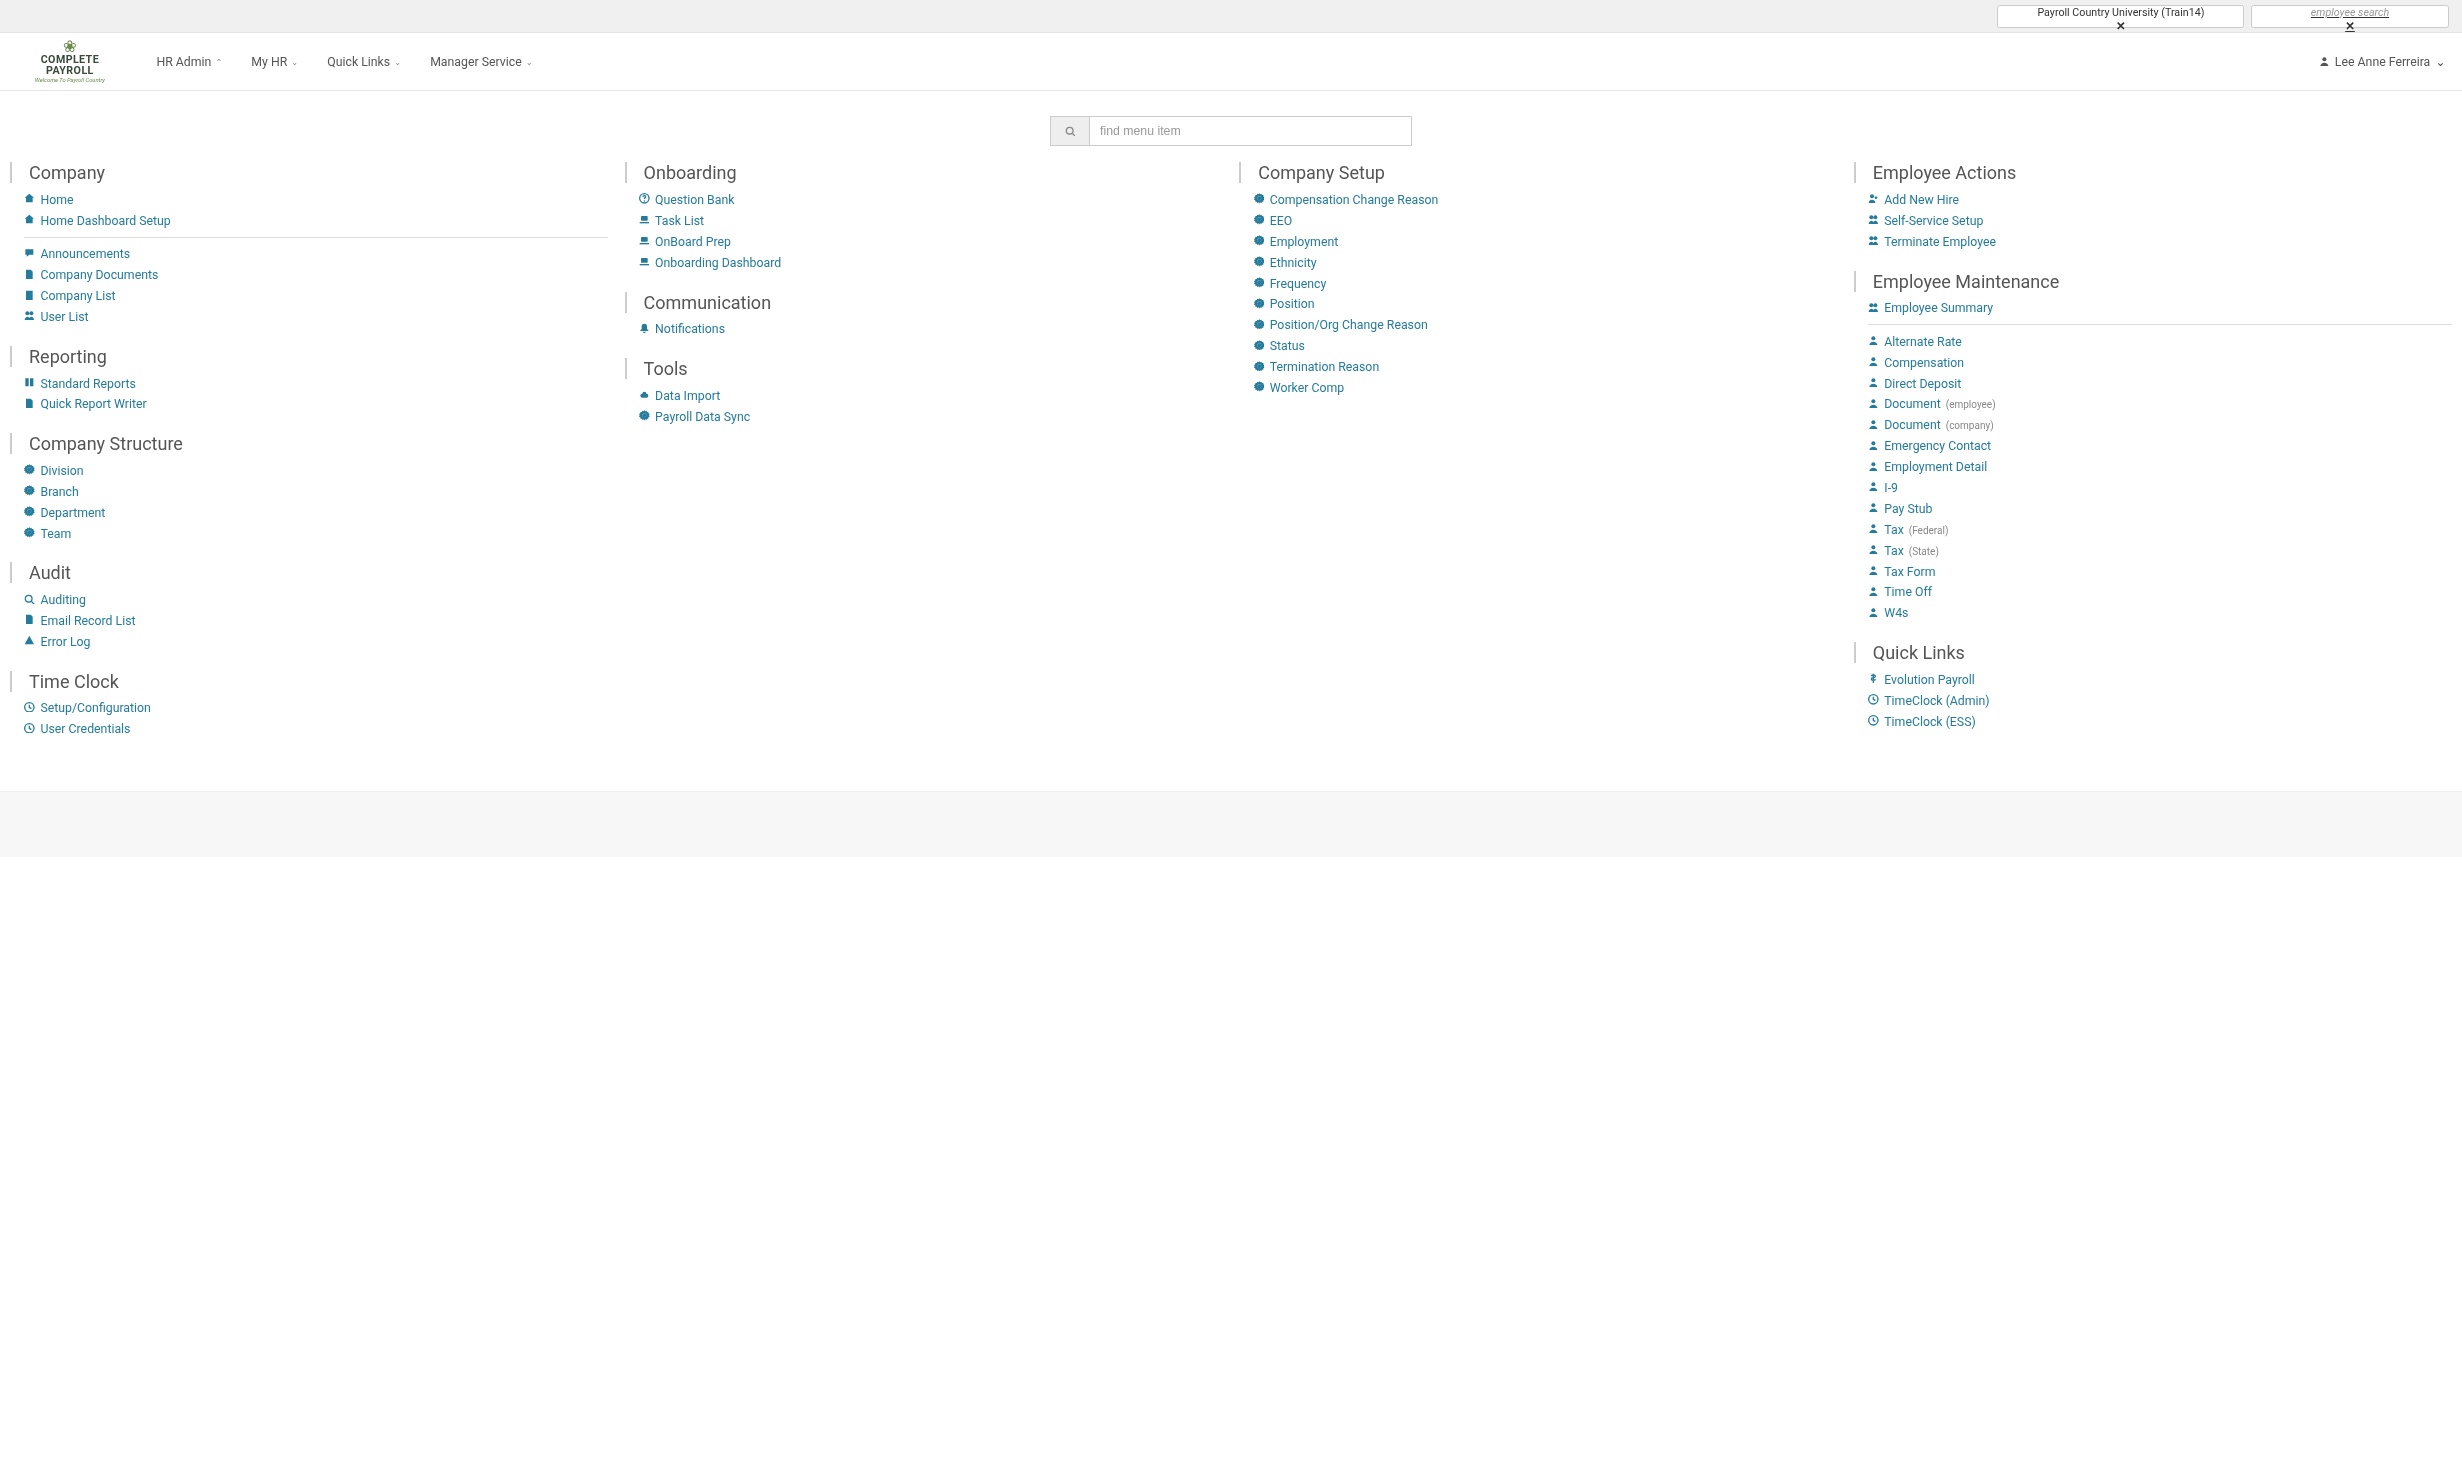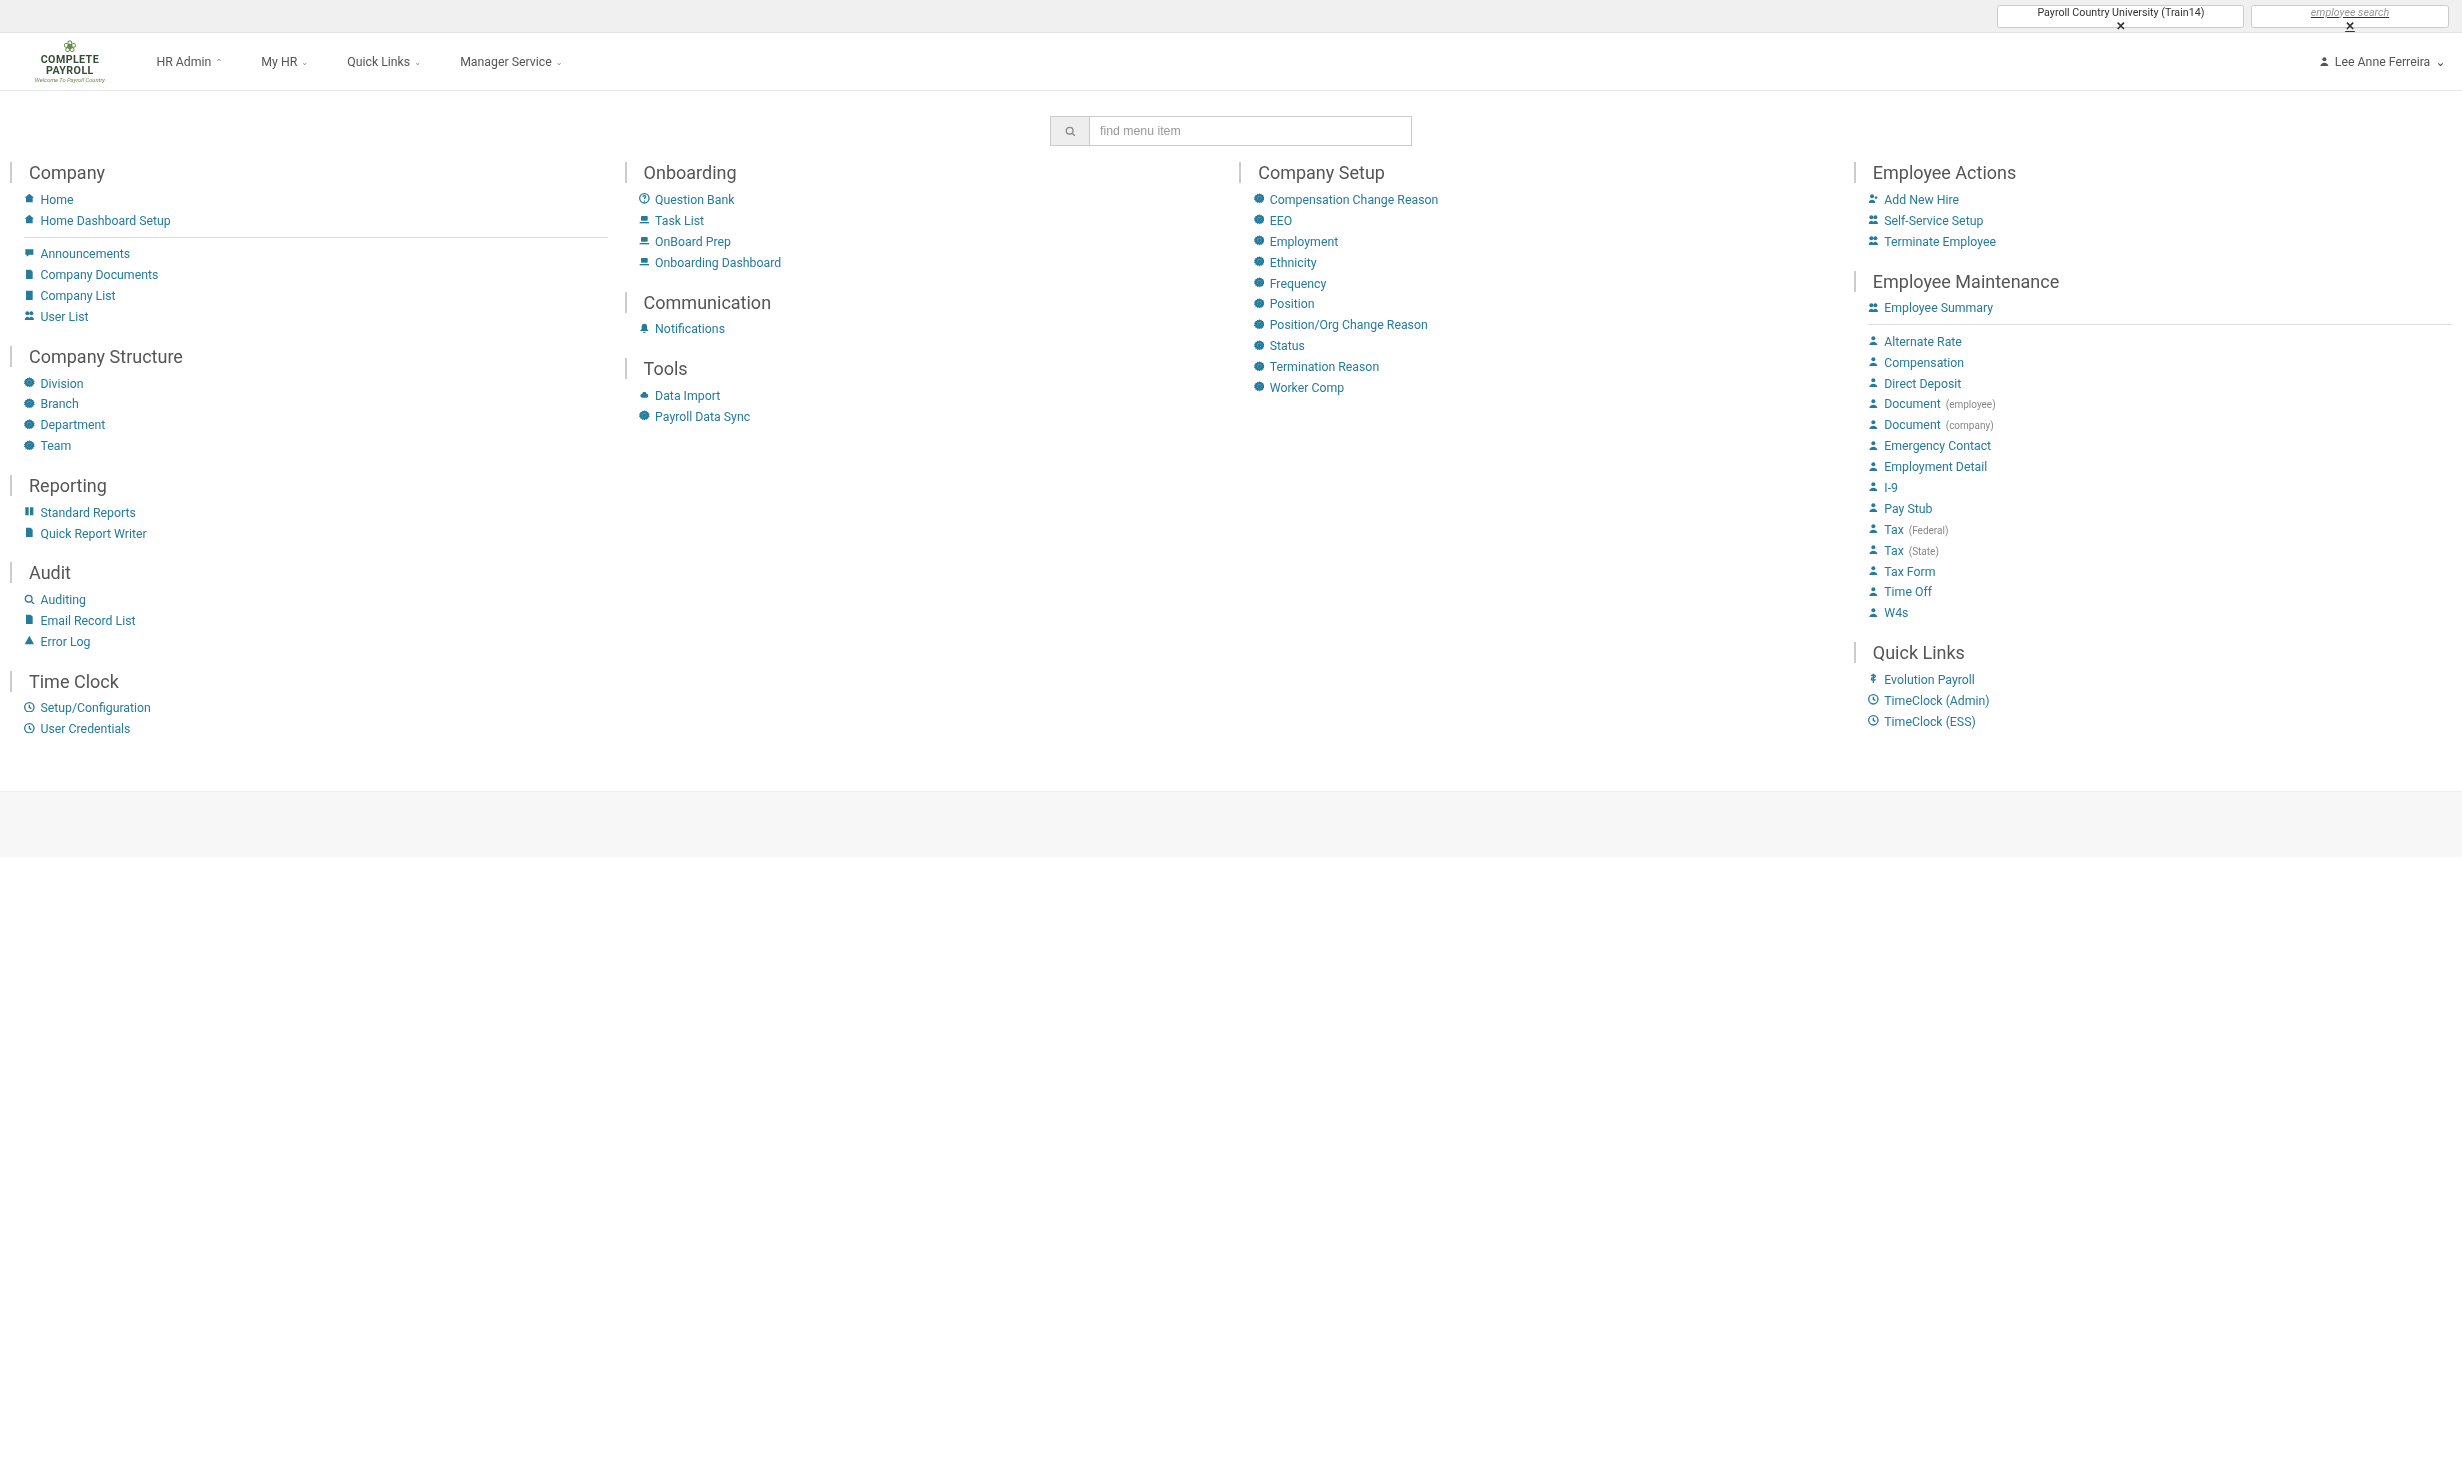--- a/index.html
+++ b/index.html
@@ -80,21 +80,21 @@
     color: #3a4a3a;
   }
   .logo .tag {
     font-size: 5.8px;
     font-style: italic;
     color: #6a8b4c;
     margin-top: 1.6px;
   }
   .nav-items {
     display: flex;
-    gap: 39px;
+    gap: 29px;
     margin-left: 33px;
   }
   .nav-item {
     color: #555;
     font-size: 12.3px;
     cursor: pointer;
     display: flex;
     align-items: center;
     gap: 4.1px;
   }
@@ -370,20 +370,40 @@
             <span class="icon"><svg class="ico" viewBox="0 0 16 16">
                 <use href="#i-users"></use>
               </svg></span>
             <span>User List</span>
           </div>
       </div>
     </div>
 
     <div class="section">
       <div class="section-head">
+          <h2 class="section-title">Reporting</h2>
+        </div>
+      <div class="section-body">
+        <div class="menu-item">
+            <span class="icon"><svg class="ico" viewBox="0 0 16 16">
+                <use href="#i-book"></use>
+              </svg></span>
+            <span>Standard Reports</span>
+          </div>
+        <div class="menu-item">
+            <span class="icon"><svg class="ico" viewBox="0 0 16 16">
+                <use href="#i-doc"></use>
+              </svg></span>
+            <span>Quick Report Writer</span>
+          </div>
+      </div>
+    </div>
+
+    <div class="section">
+      <div class="section-head">
           <h2 class="section-title">Company Structure</h2>
         </div>
       <div class="section-body">
           <div class="menu-item">
             <span class="icon"><svg class="ico" viewBox="0 0 16 16">
                 <use href="#i-gear"></use>
               </svg></span>
             <span>Division</span>
           </div>
           <div class="menu-item">
@@ -398,40 +418,20 @@
               </svg></span>
             <span>Department</span>
           </div>
           <div class="menu-item">
             <span class="icon"><svg class="ico" viewBox="0 0 16 16">
                 <use href="#i-gear"></use>
               </svg></span>
             <span>Team</span>
           </div>
         </div>
-    </div>
-
-    <div class="section">
-      <div class="section-head">
-          <h2 class="section-title">Reporting</h2>
-        </div>
-      <div class="section-body">
-        <div class="menu-item">
-            <span class="icon"><svg class="ico" viewBox="0 0 16 16">
-                <use href="#i-book"></use>
-              </svg></span>
-            <span>Standard Reports</span>
-          </div>
-        <div class="menu-item">
-            <span class="icon"><svg class="ico" viewBox="0 0 16 16">
-                <use href="#i-doc"></use>
-              </svg></span>
-            <span>Quick Report Writer</span>
-          </div>
-      </div>
     </div>
 
     <div class="section">
       <div class="section-head">
           <h2 class="section-title">Audit</h2>
         </div>
       <div class="section-body">
         <div class="menu-item">
             <span class="icon"><svg class="ico" viewBox="0 0 16 16">
                 <use href="#i-zoom"></use>

